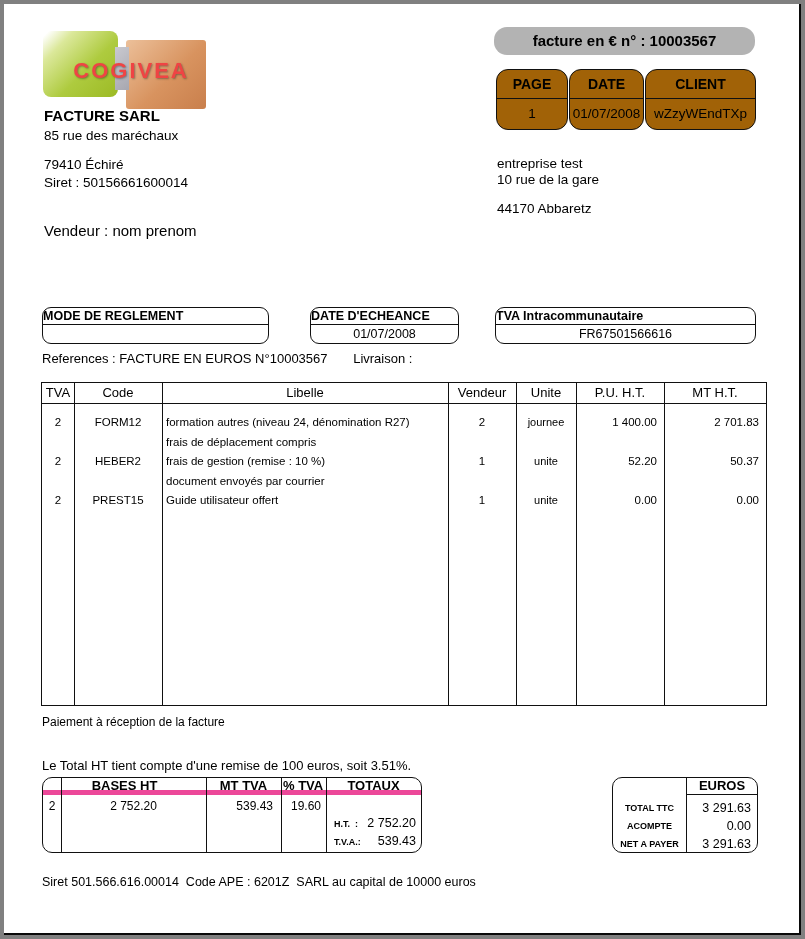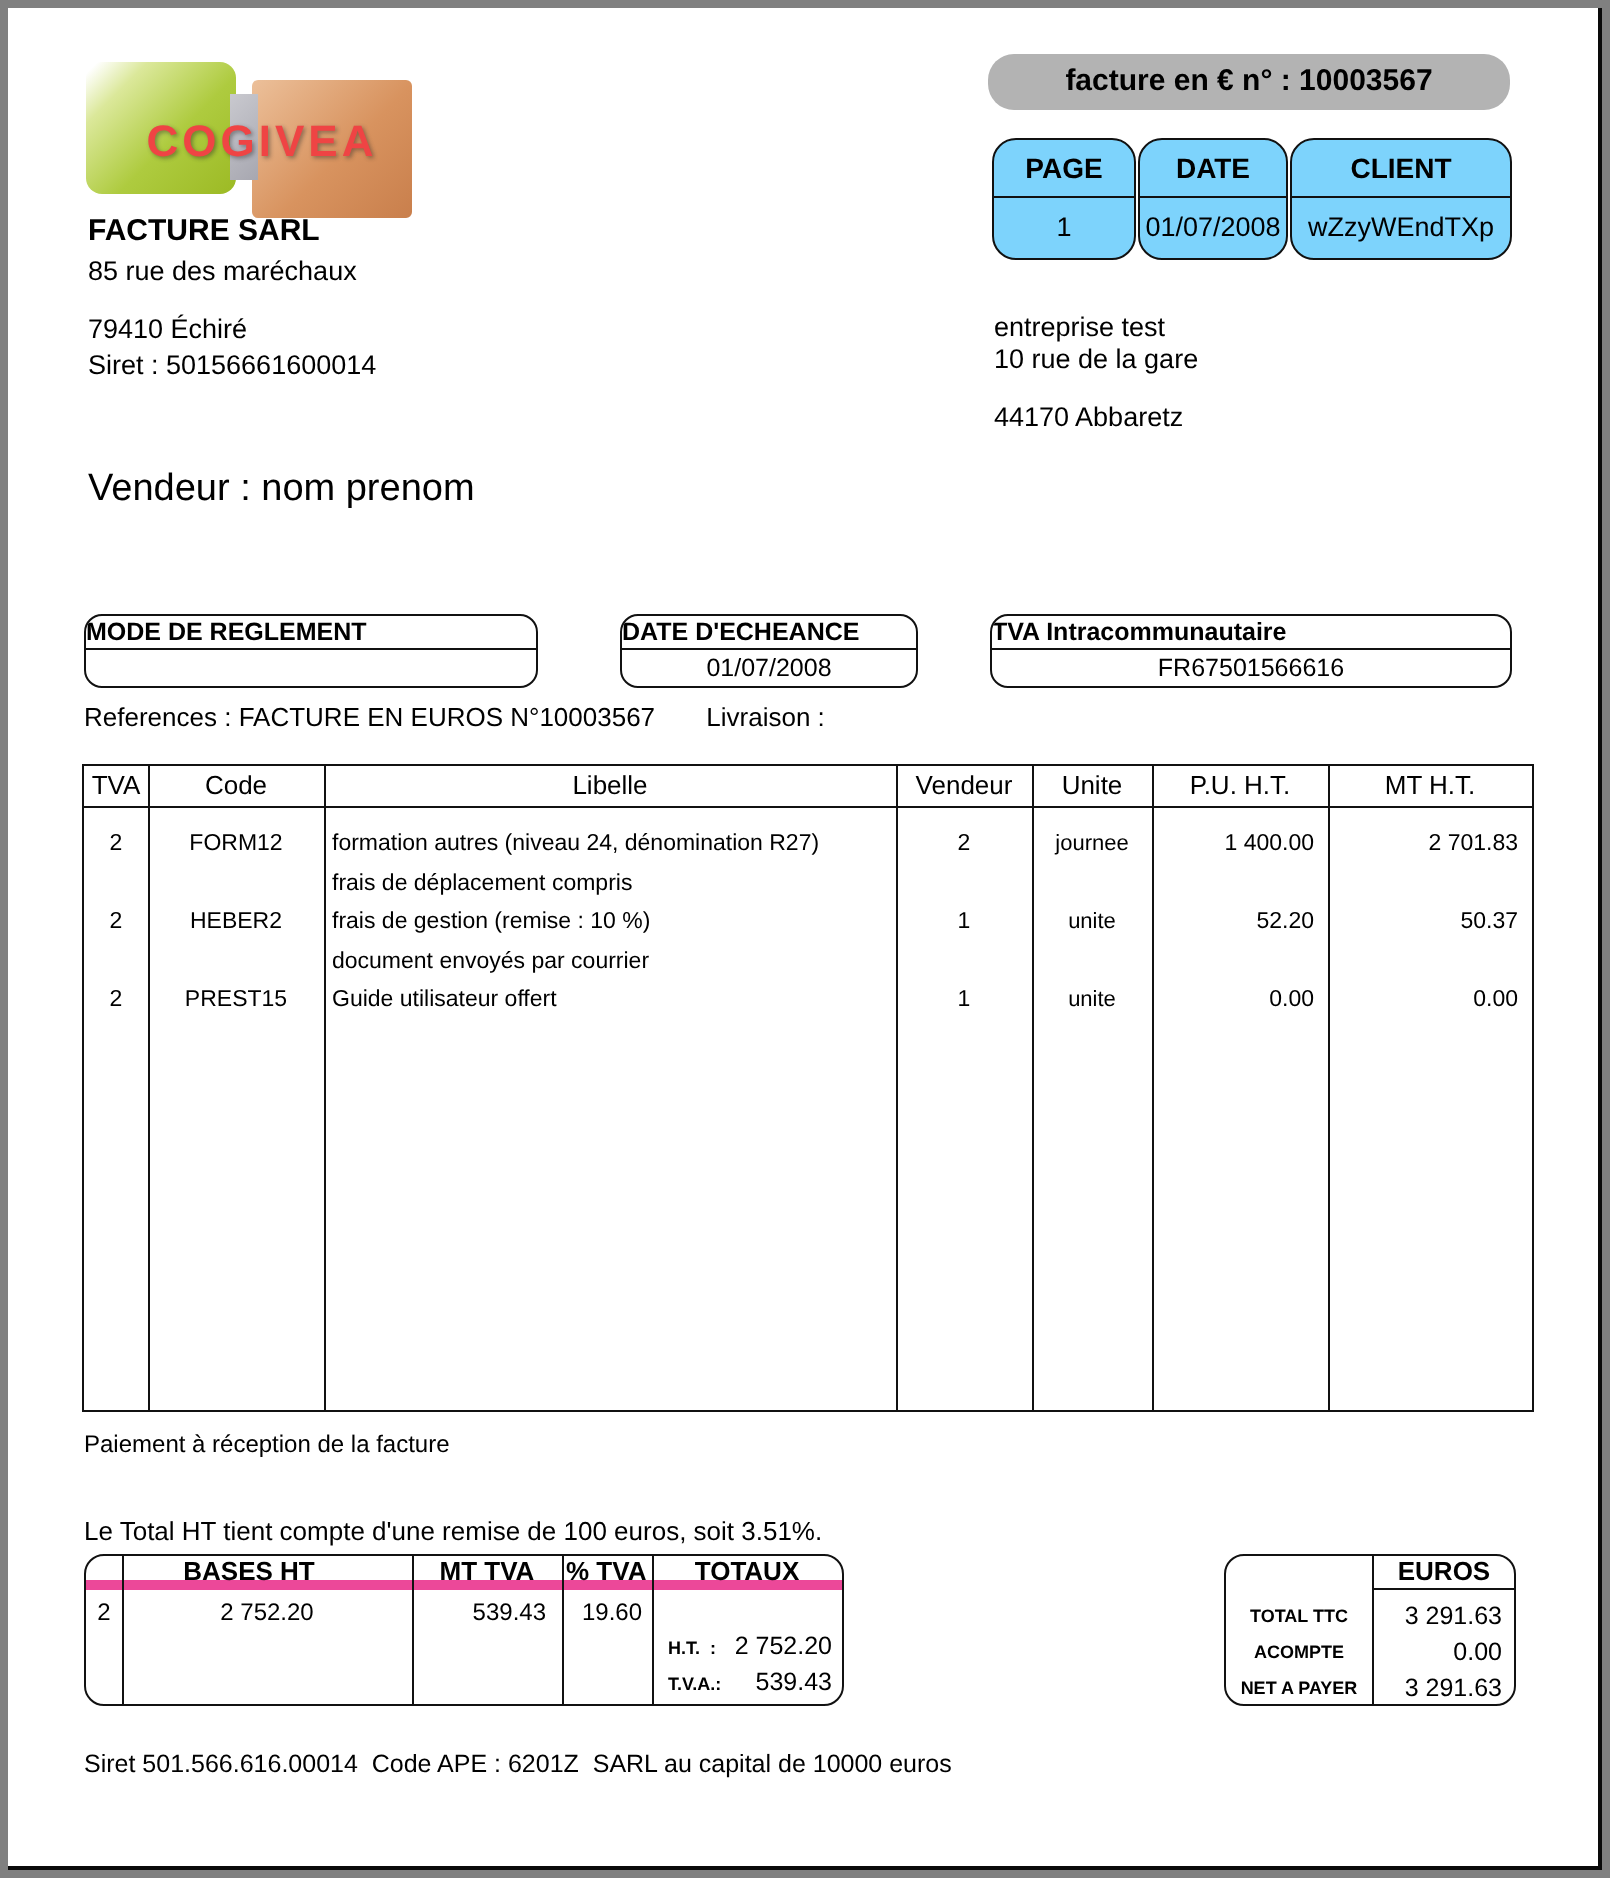--- a/index.html
+++ b/index.html
@@ -20,29 +20,29 @@
     background:linear-gradient(135deg,#ecc09a 0%,#d8935f 55%,#c97f4c 100%); }
   .logo-text { position:absolute; left:9px; top:30px; width:158px; text-align:center;
     font-size:22px; font-weight:bold; letter-spacing:2px; color:#ef4444;
     text-shadow:1px 1px 2px rgba(40,40,40,.45); }
 
   
   .co-name  { left:40px; top:103px; font-size:15px; font-weight:bold; }
   .co-a1    { left:40px; top:124px; font-size:13.5px; }
   .co-a2    { left:40px; top:153px; font-size:13.5px; }
   .co-siret { left:40px; top:171px; font-size:13.5px; }
-  .co-vend  { left:40px; top:218px; font-size:19px;margin-top:12px; }
+  .co-vend  { left:40px; top:218px; font-size:15px; }
 
   
   .pill { left:490px; top:23px; width:261px; height:28px; background:#b3b3b3; border-radius:13px;
     text-align:center; line-height:28px; font-weight:bold; font-size:15px; }
 
   
   .mbox { position:absolute; top:65px; height:61px; border:1px solid #111; border-radius:12px;
-    overflow:hidden; background:#7dd3fc; }
+    overflow:hidden; background:#a16207; }
   .mbox .mhead { height:29px; border-bottom:1px solid #111; text-align:center; line-height:29px;
     font-weight:bold; font-size:14px; }
   .mbox .mval { height:30px; text-align:center; line-height:30px; font-size:13.5px; }
   .mbox-page { left:492px; width:72px; } .mbox-date { left:565px; width:75px; }
   .mbox-client { left:641px; width:111px; }
 
   
   .cl1 { left:493px; top:152px; font-size:13.5px; }
   .cl2 { left:493px; top:168px; font-size:13.5px;text-align:right; }
   .cl3 { left:493px; top:197px; font-size:13.5px; }

